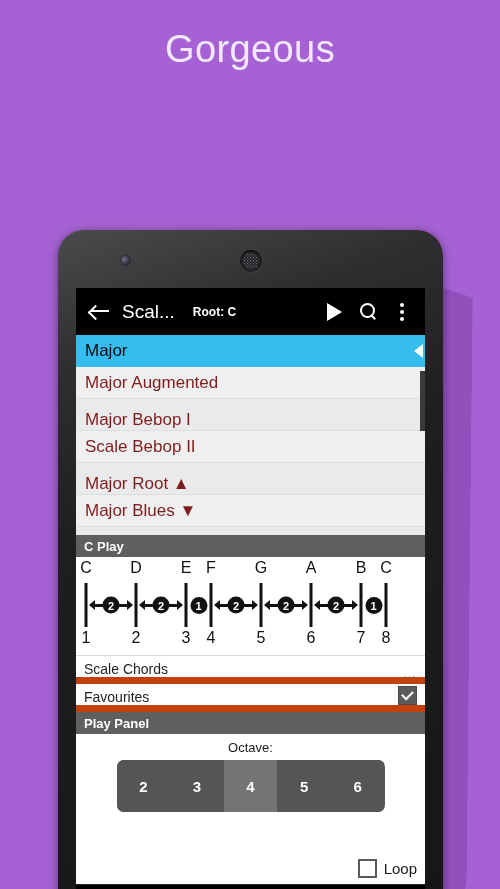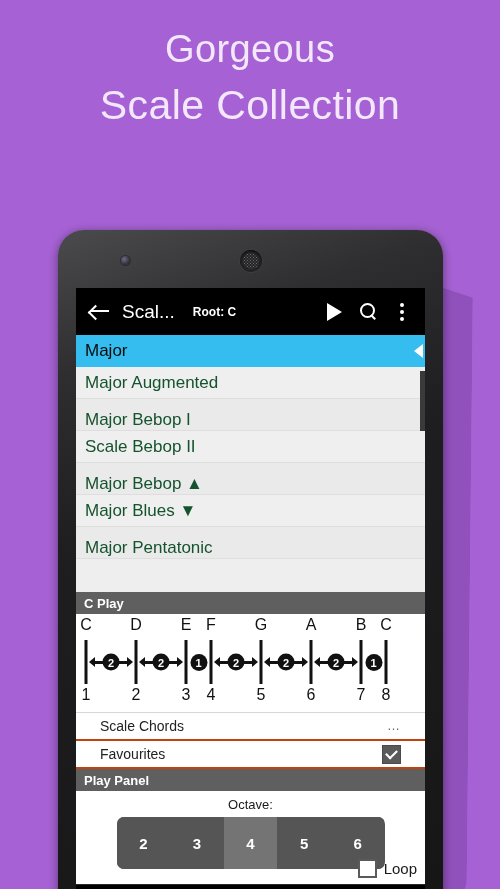--- a/index.html
+++ b/index.html
@@ -216,33 +216,33 @@
     background: #fff;
     display: block;
   }
   .ico-kebab i:nth-child(1) { top: 0; }
   .ico-kebab i:nth-child(2) { top: 7px; }
   .ico-kebab i:nth-child(3) { top: 14px; }
 
   
   .scale-list {
     flex: 0 0 auto;
-    height: 257px;
+    height: 200px;
     position: relative;
     background: #eeeeee;
     overflow: hidden;
   }
   .scale-row {
     position: relative;
     height: 32px;
     display: flex;
     align-items: center;
     padding-left: 9px;
     font-size: 17px;
-    color: #14532d;
+    color: #7f1d1d;
     background: #efefef;
     border-bottom: 1px solid #dedede;
     box-sizing: border-box;
   }
   .scale-row.alt { background: #eaeaea; align-items: flex-end; }
   .scale-row.selected {
     background: #35bdef;
     color: #0a0a0a;
     border-bottom: 1px solid #35bdef;
   }
@@ -371,25 +371,25 @@
     justify-content: center;
     transform: translateX(-50%);
   }
 
   
   .opt-row {
     flex: 0 0 auto;
     height: 28px;
     background: #ffffff;
     display: flex;
-    align-items: center;
-    padding: 0 24px;
+    align-items: flex-end;
+    padding: 0 8px;
     font-size: 14px;
     color: #222;
-    border-bottom: 2px solid #c2410c;
+    border-bottom: 7px solid #c2410c;
     box-sizing: border-box;
   }
   .opt-row .label { flex: 1 1 auto; }
   .dots {
     font-size: 13px;
     color: #666;
     letter-spacing: 1px;
     line-height: 0.5;
   }
   .cb {
@@ -487,21 +487,20 @@
 </style>
 </head>
 <body>
 
 <div class="screenshot">
 
   <div class="phone-shadow"></div>
 
   <div class="headline">
     <span class="line1">Gorgeous</span>
-    <span class="line2">Scale Collection</span>
   </div>
 
   <div class="phone">
     <div class="phone-top">
       <div class="phone-cam"></div>
       <div class="phone-speaker"></div>
     </div>
 
     <div class="screen">
 
@@ -534,21 +533,21 @@
         <div class="scale-row">
           <span>Major Augmented</span>
         </div>
         <div class="scale-row alt">
           <span>Major Bebop I</span>
         </div>
         <div class="scale-row">
           <span>Scale Bebop II</span>
         </div>
         <div class="scale-row alt">
-          <span>Major Bebop ▲</span>
+          <span>Major Root ▲</span>
         </div>
         <div class="scale-row">
           <span>Major Blues ▼</span>
         </div>
         <div class="scale-row alt">
           <span>Major Pentatonic</span>
         </div>
         <div class="list-scrollbar"></div>
       </div>
 

